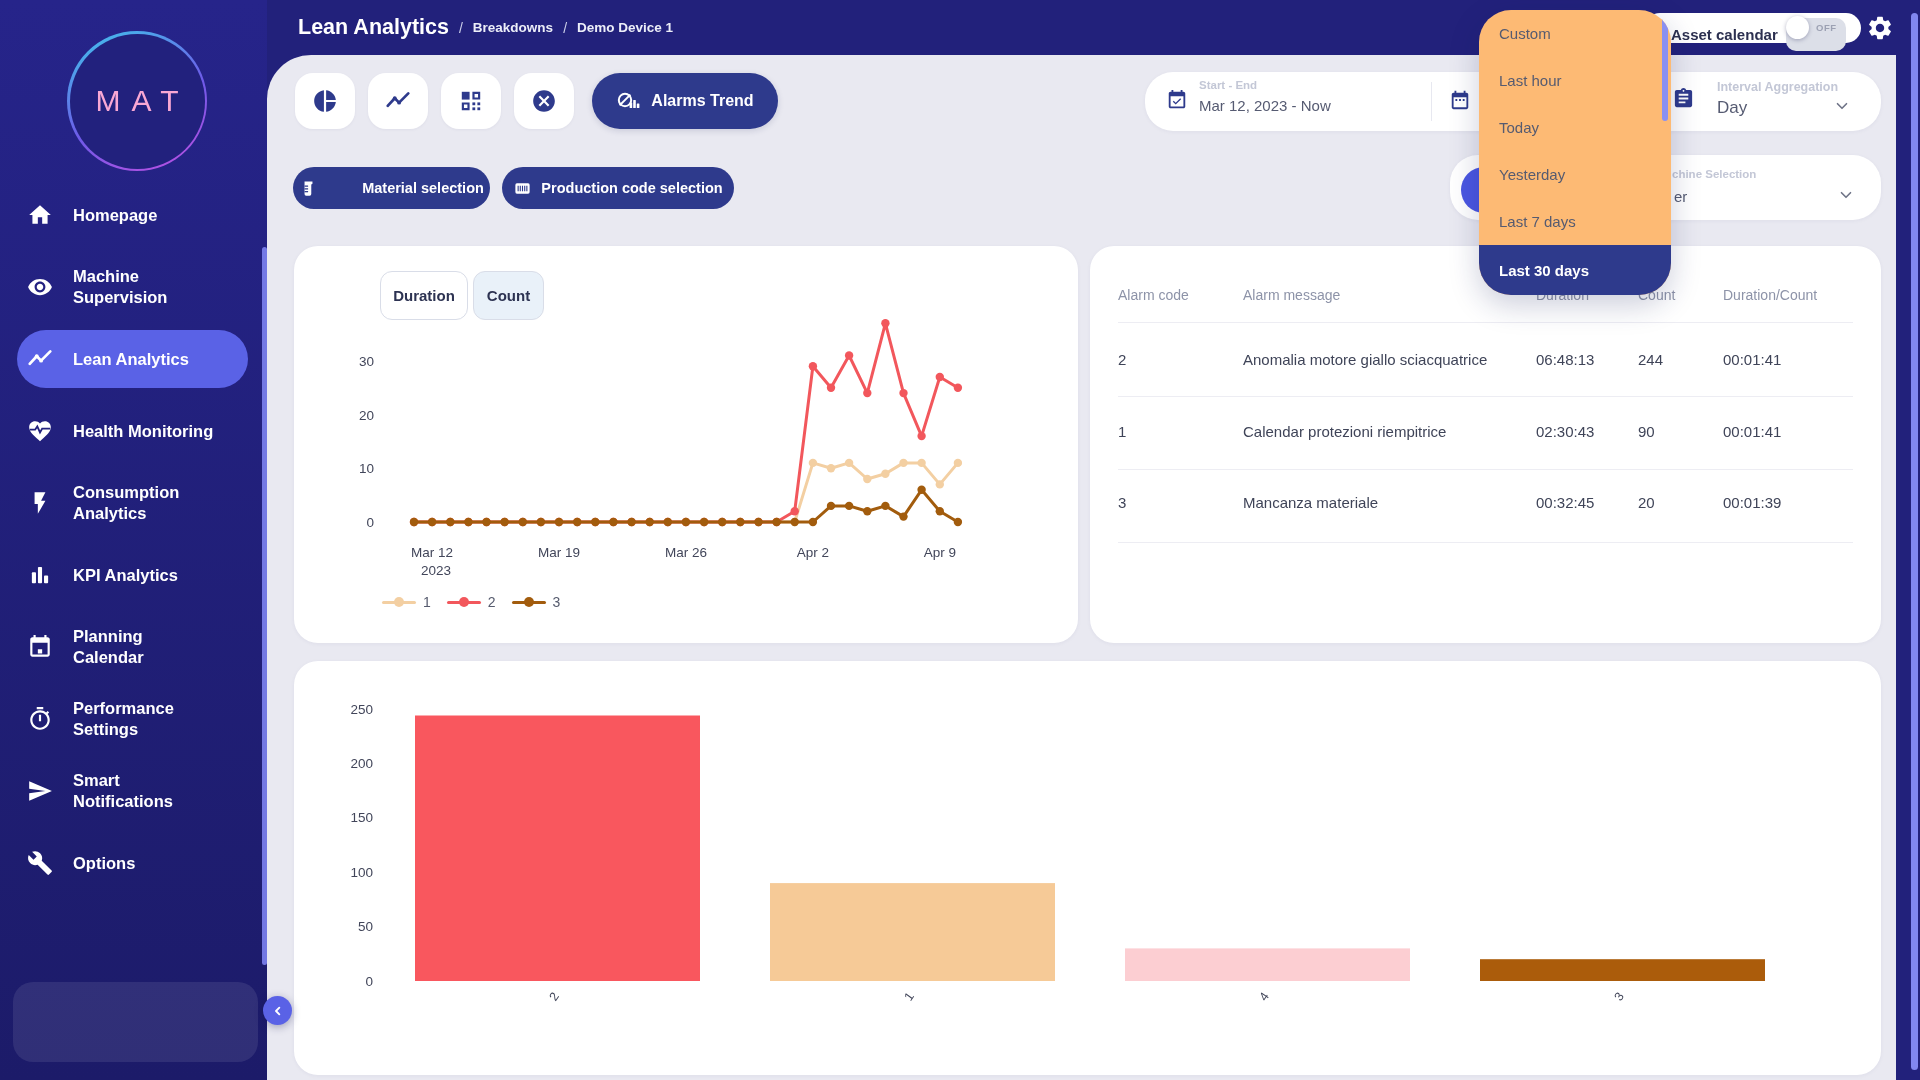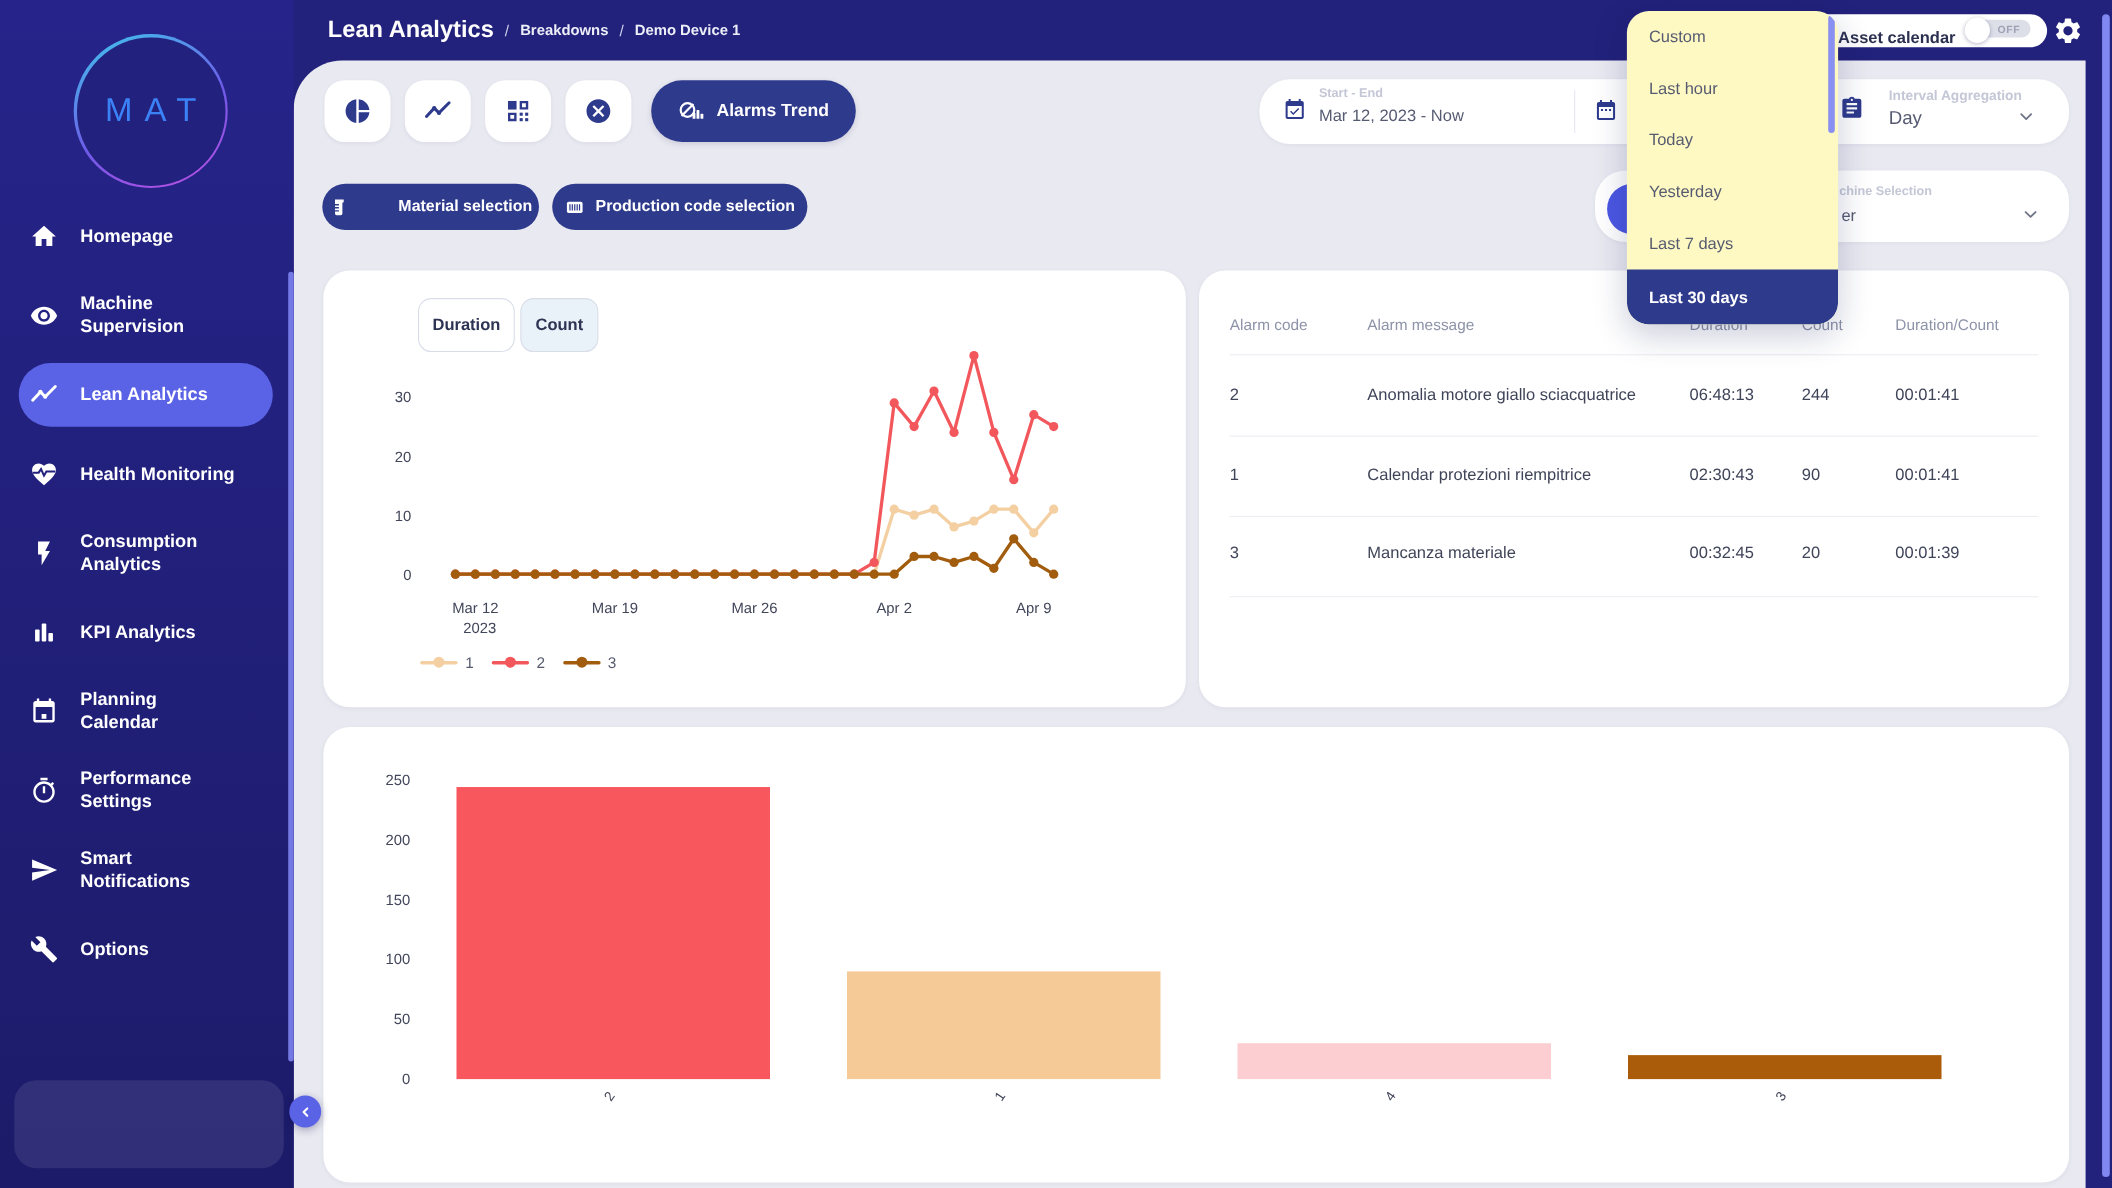--- a/index.html
+++ b/index.html
@@ -7,41 +7,41 @@
   body { font-family:"Liberation Sans", sans-serif; background:#22217b; }
   #app { position:relative; width:1920px; height:1080px; background:#22217b; overflow:hidden; }
   .abs { position:absolute; }
   #content-bg { left:267px; top:55px; width:1629px; height:1025px; background:#e9e9f1; border-radius:44px 0 0 0; }
   
   #sidebar { left:0; top:0; width:267px; height:1080px; background:linear-gradient(180deg,#26248a 0%,#1c1b69 100%); z-index:20; }
   #logo-ring { position:absolute; left:67px; top:31px; width:140px; height:140px; border-radius:50%;
     background:linear-gradient(155deg,#3ec8ec 0%,#6e5ae8 55%,#c44fe2 100%); }
   #logo-inner { position:absolute; left:2.5px; top:2.5px; width:135px; height:135px; border-radius:50%;
     background:#22217d; display:flex; align-items:center; justify-content:center; }
-  #logo-text { color:#3b82f6; font-size:30px; font-weight:300; letter-spacing:11px; padding-left:11px; }
+  #logo-text { color:#f9a8d4; font-size:30px; font-weight:300; letter-spacing:11px; padding-left:11px; }
   #sidebar-nav { position:absolute; left:0; top:179px; width:267px; }
   .nav-item { position:relative; width:236px; height:72px; display:flex; align-items:center; cursor:pointer; }
   .nav-pill-bg { position:absolute; left:17px; top:7px; width:231px; height:58px; border-radius:29px; background:#5a62e6; }
   .nav-icon { position:relative; width:26px; height:26px; margin-left:27px; color:#fff; flex:none; }
   .nav-icon svg { width:100%; height:100%; display:block; }
   .nav-label { position:relative; margin-left:20px; color:#fff; font-size:16.5px; font-weight:700; line-height:21px; }
   #sidebar-scrollbar { left:262px; top:247px; width:5px; height:718px; border-radius:3px; background:#7d83f0; opacity:.9; z-index:21; }
   #device-panel { left:13px; top:982px; width:245px; height:80px; border-radius:20px; background:rgba(255,255,255,.09); }
   #collapse-button { left:263px; top:996px; width:29px; height:29px; border-radius:50%; background:#5a62e6;
     box-shadow:0 2px 8px rgba(20,20,80,.35); z-index:30; display:flex; align-items:center; justify-content:center; color:#fff; cursor:pointer; }
   #collapse-button svg { width:16px; height:16px; }
   
   #breadcrumb { left:298px; top:0; height:55px; display:flex; align-items:center; gap:10px; z-index:10; }
   #page-title { color:#fff; font-size:21.5px; font-weight:700; }
   .crumb-sep { color:#cdd0ea; font-size:14px; }
   .crumb { color:#eceef8; font-size:13.5px; font-weight:600; }
   #asset-pill { left:1645px; top:13px; width:216px; height:30px; border-radius:15px; background:#fff; z-index:10;
     display:flex; align-items:flex-end; }
   #asset-label { margin-left:26px; font-size:15px; font-weight:700; color:#2c3050; }
-  #asset-toggle { position:absolute; left:141px; top:5px; width:60px; height:16px; border-radius:10px; background:#dcdfe8; cursor:pointer; }
+  #asset-toggle { position:absolute; left:141px; top:5px; width:60px; height:33px; border-radius:10px; background:#dcdfe8; cursor:pointer; }
   #asset-knob { position:absolute; left:0px; top:-2px; width:23px; height:23px; border-radius:50%; background:#fff;
     box-shadow:0 1px 4px rgba(40,40,90,.35); }
   #asset-state { position:absolute; left:30px; top:4px; font-size:9.5px; font-weight:700; color:#9ca1b3; letter-spacing:.5px; }
   #gear-button { left:1866px; top:14px; width:28px; height:28px; color:#fff; z-index:10; cursor:pointer; }
   #gear-button svg { width:100%; height:100%; }
   
   #view-buttons { left:295px; top:73px; display:flex; gap:13px; z-index:3; }
   .view-btn { width:60px; height:56px; border-radius:18px; background:#fff; display:flex; align-items:center; justify-content:center;
     color:#2e3a8c; box-shadow:0 1px 3px rgba(30,35,90,.05); cursor:pointer; }
   .view-btn svg { width:26px; height:26px; }
@@ -62,21 +62,21 @@
   .field-icon svg { width:100%; height:100%; display:block; }
   .field-label { font-size:11.5px; color:#c3c7d6; z-index:5; font-weight:600; }
   .field-value { font-size:15px; color:#565b72; z-index:5; }
   #interval-value { font-size:17px; }
   .chev { color:#6f7487; z-index:5; }
   .chev svg { width:18px; height:18px; display:block; }
   #field-divider { left:1431px; top:82px; width:1px; height:39px; background:#e7e8f0; z-index:5; }
   #machine-card { left:1450px; top:155px; width:431px; height:65px; border-radius:28px; z-index:4; }
   #circle-button { left:1461px; top:167px; width:46px; height:46px; border-radius:50%; background:#4b57e2; z-index:6; cursor:pointer; }
   
-  #time-dropdown { left:1479px; top:10px; width:192px; height:285px; border-radius:20px; background:#fef9c3; z-index:60;
+  #time-dropdown { left:1479px; top:10px; width:192px; height:285px; border-radius:32px; background:#fdba74; z-index:60;
     box-shadow:0 10px 30px rgba(25,30,90,.22); overflow:hidden; }
   .dd-item { height:47px; display:flex; align-items:center; padding-left:20px; font-size:15px; color:#565b70; cursor:pointer; }
   .dd-item.selected { height:50px; background:#2e3a8c; color:#fff; font-weight:700; border-radius:0 0 20px 20px; }
   #dropdown-scrollbar { position:absolute; right:3px; top:4px; width:6px; height:107px; border-radius:3px; background:#8a90f2; }
   
   #trend-card { left:294px; top:246px; width:784px; height:397px; border-radius:24px; z-index:2; }
   #table-card { left:1090px; top:246px; width:791px; height:397px; border-radius:24px; z-index:2; }
   #bar-card { left:294px; top:661px; width:1587px; height:414px; border-radius:24px; z-index:2; }
   #duration-count-toggle { left:380px; top:271px; display:flex; gap:5px; z-index:3; }
   .seg { height:49px; border-radius:12px; border:1.5px solid #d9dde8; display:flex; align-items:center; justify-content:center;

